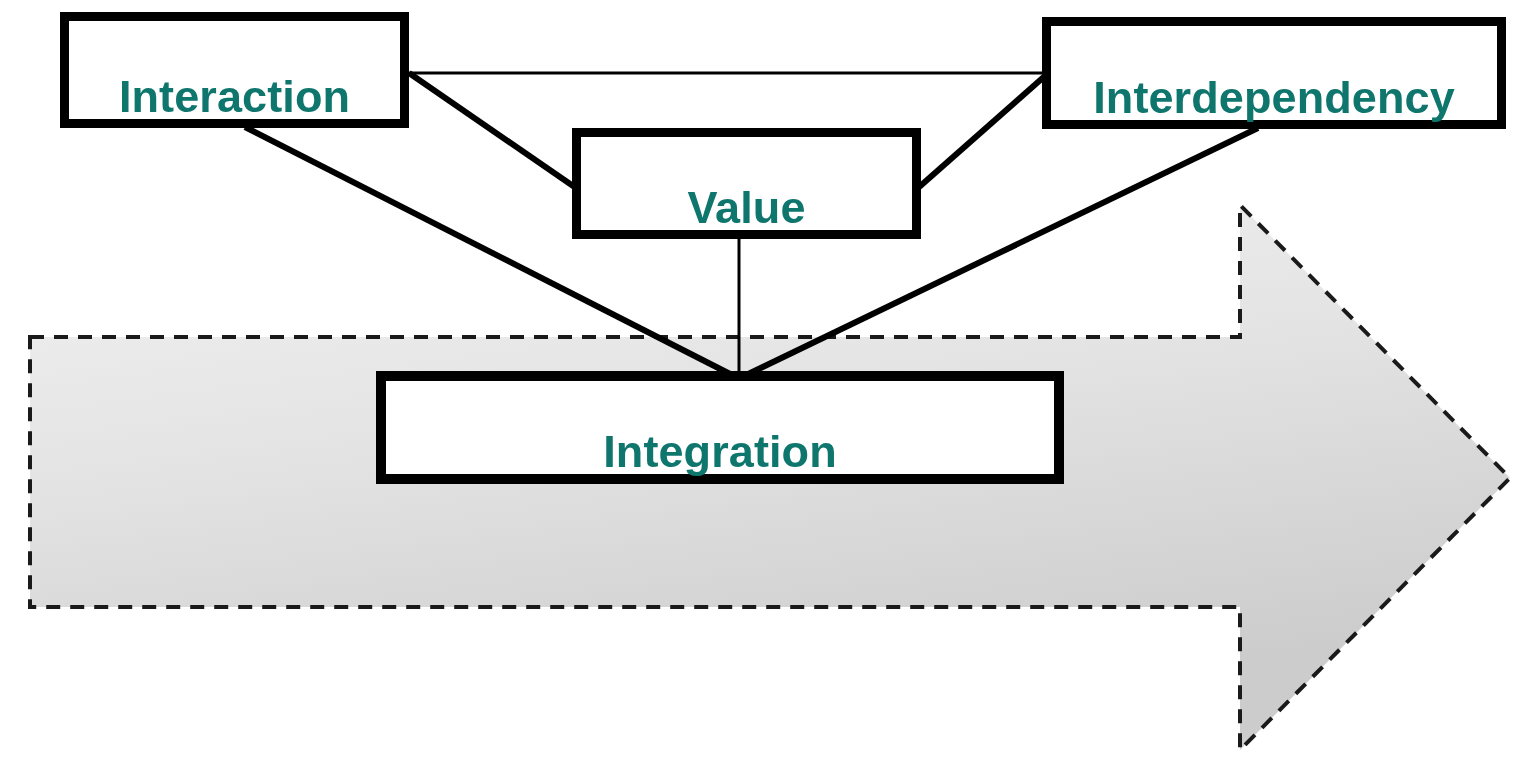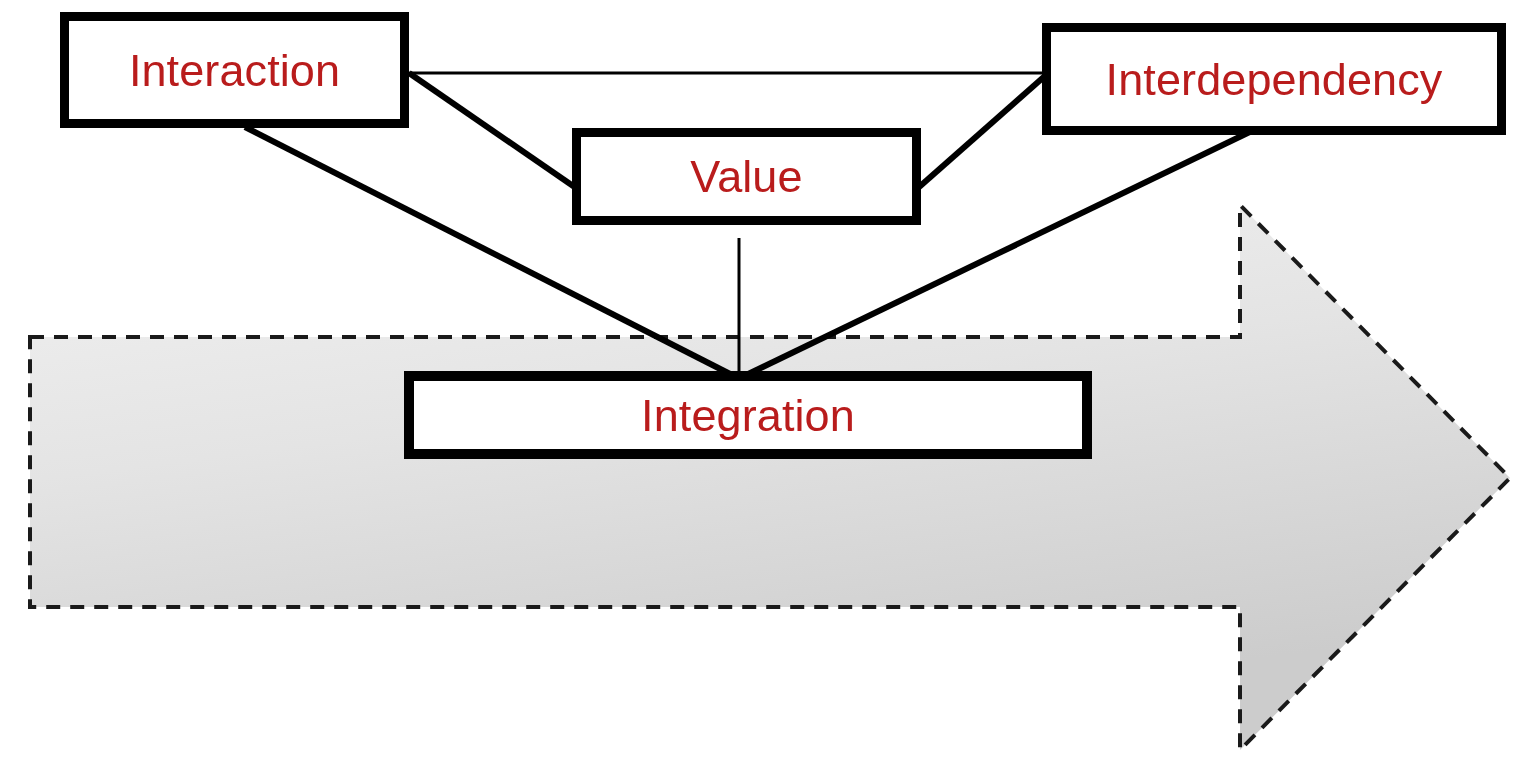--- a/index.html
+++ b/index.html
@@ -34,59 +34,60 @@
     width: 1520px;
     height: 758px;
   }
   
   .node {
     position: absolute;
     box-sizing: border-box;
     background: #ffffff;
     border: 9px solid #000000;
     display: flex;
-    align-items: center;
+    align-items: flex-end;
     justify-content: center;
-    color: #b91c1c;
+    color: #0f766e;
     letter-spacing: 0.1px;
+    font-weight: bold;
   }
   .node .node-label {
     display: block;
     line-height: 1;
     white-space: nowrap;
   }
   #node-interaction {
     left: 60px;
     top: 12px;
     width: 349px;
     height: 116px;
   }
   #node-interaction .node-label { font-size: 45px; }
 
   #node-interdependency {
     left: 1042px;
-    top: 23px;
+    top: 17px;
     width: 464px;
     height: 112px;
   }
   #node-interdependency .node-label { font-size: 45px; }
 
   #node-value {
     left: 572px;
     top: 128px;
     width: 349px;
-    height: 97px;
+    height: 111px;
   }
   #node-value .node-label { font-size: 45px; }
 
   #node-integration {
-    left: 404px;
+    left: 376px;
     top: 371px;
     width: 688px;
-    height: 88px;
+    height: 113px;
     border-width: 10px;
   }
   #node-integration .node-label { font-size: 45px; }
 
   
   .arrow-caption {
     position: absolute;
     left: 30px;
     top: 525px;
     width: 1210px;

